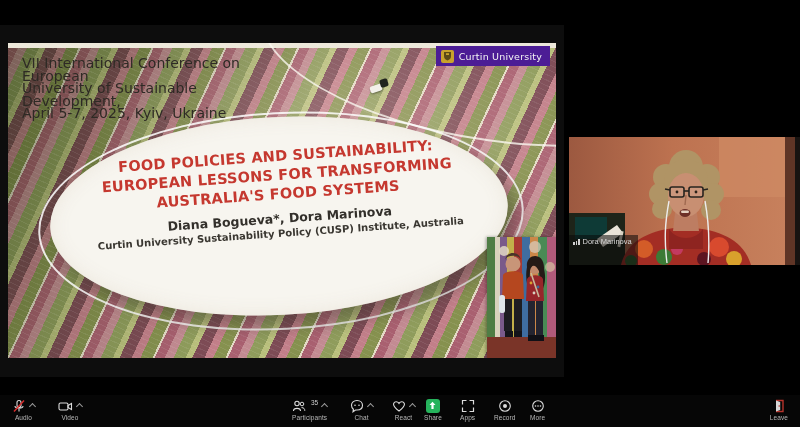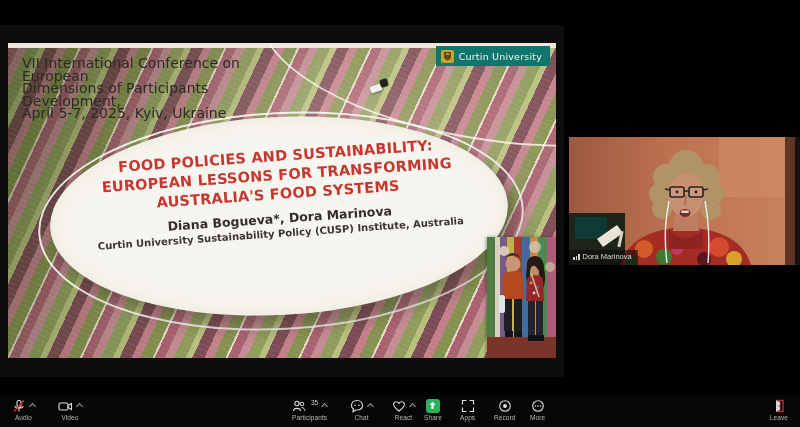--- a/index.html
+++ b/index.html
@@ -29,21 +29,21 @@
   .road-ring{left:30px;top:69px;width:482px;height:214px;border:2px solid rgba(255,255,255,0.85);
     border-radius:50%;transform:rotate(-3deg);}
   .road-arc{left:250px;top:-95px;width:480px;height:190px;border:2px solid rgba(250,248,240,0.8);
     border-radius:50%;transform:rotate(8deg);}
   .tractor-body{left:362px;top:42px;width:12px;height:7px;background:#f2f0ea;border-radius:2px;transform:rotate(-18deg);box-shadow:0 1px 2px rgba(0,0,0,.4);}
   .tractor-cab{left:372px;top:36px;width:8px;height:8px;background:#20241e;border-radius:2px;transform:rotate(-18deg);}
 
   .conf-text{left:14px;top:14px;width:240px;font-size:14px;line-height:12.5px;
     color:#2e2a25;font-family:"DejaVu Sans",sans-serif;font-weight:500;}
 
-  .curtin{right:6px;top:3px;height:20px;background:#0f766e;display:flex;align-items:center;
+  .curtin{right:6px;top:3px;height:20px;background:#4c1d95;display:flex;align-items:center;
     padding:0 8px 0 5px;gap:5px;}
   .curtin-shield{width:13px;height:13px;background:#c9a22c;border-radius:2px;display:flex;
     align-items:center;justify-content:center;}
   .curtin-shield svg{display:block;}
   .curtin-name{color:#f5f5f5;font-size:9.5px;letter-spacing:.2px;font-family:"DejaVu Sans",sans-serif;}
 
   .oval{left:42px;top:74px;width:458px;height:198px;background:#f7f5ef;border-radius:50%;
     transform:rotate(-3deg);box-shadow:10px 12px 16px rgba(55,50,40,0.4), inset 0 0 18px rgba(235,230,218,0.9);}
   .slide-text{left:28px;top:104px;width:484px;text-align:center;transform:rotate(-4deg);}
   .slide-title{font-family:"DejaVu Sans",sans-serif;font-weight:bold;font-size:14.5px;
@@ -53,21 +53,21 @@
   .slide-affil{margin-top:2px;font-family:"DejaVu Sans",sans-serif;font-weight:bold;
     font-size:10px;color:#3a3731;}
 
   .slide-photo{left:479px;top:194px;width:69px;height:121px;overflow:hidden;box-shadow:-1px 0 3px rgba(0,0,0,.35);}
   .slide-photo svg{display:block;}
 
   
   .webcam{left:569px;top:137px;width:231px;height:128px;background:#b96f4e;overflow:hidden;}
   .webcam svg{display:block;}
   .name-tag{left:0;bottom:0;display:flex;align-items:center;gap:3px;background:rgba(10,10,10,0.55);
-    padding:2px 6px 4px 4px;}
+    padding:2px 6px 19px 4px;}
   .name-tag span{color:#d8d8d8;font-size:7.5px;}
   .sigbars{display:inline-flex;align-items:flex-end;gap:1px;height:6px;}
   .sigbars i{display:block;width:1.5px;background:#cfcfcf;}
   .sigbars i:nth-child(1){height:2.5px;}
   .sigbars i:nth-child(2){height:4px;}
   .sigbars i:nth-child(3){height:6px;}
 
   
   .toolbar{left:0;right:0;bottom:0;height:32px;background:#060606;}
   .tb-btn{position:absolute;top:3px;display:flex;flex-direction:column;align-items:center;cursor:pointer;}
@@ -88,21 +88,21 @@
   <div class="abs slide">
     <div class="abs field"></div>
     <div class="abs field-rows"></div>
     <div class="abs road-arc"></div>
     <div class="abs road-ring"></div>
     <div class="abs tractor-body"></div>
     <div class="abs tractor-cab"></div>
 
     <div class="abs conf-text">
       <div>VII International Conference on European</div>
-      <div>Dimensions of Participants Development,</div>
+      <div>University of Sustainable Development,</div>
       <div>April 5-7, 2025, Kyiv, Ukraine</div>
     </div>
 
     <div class="abs curtin">
       <div class="curtin-shield">
         <svg width="9" height="10" viewBox="0 0 9 10">
             <path d="M1 1 H8 V5 C8 7.5 6.5 8.8 4.5 9.5 C2.5 8.8 1 7.5 1 5 Z" fill="#5c4a16"></path>
             <path d="M3 2.2 H6 V4 H3 Z" fill="#c9a22c"></path>
           </svg>
       </div>

